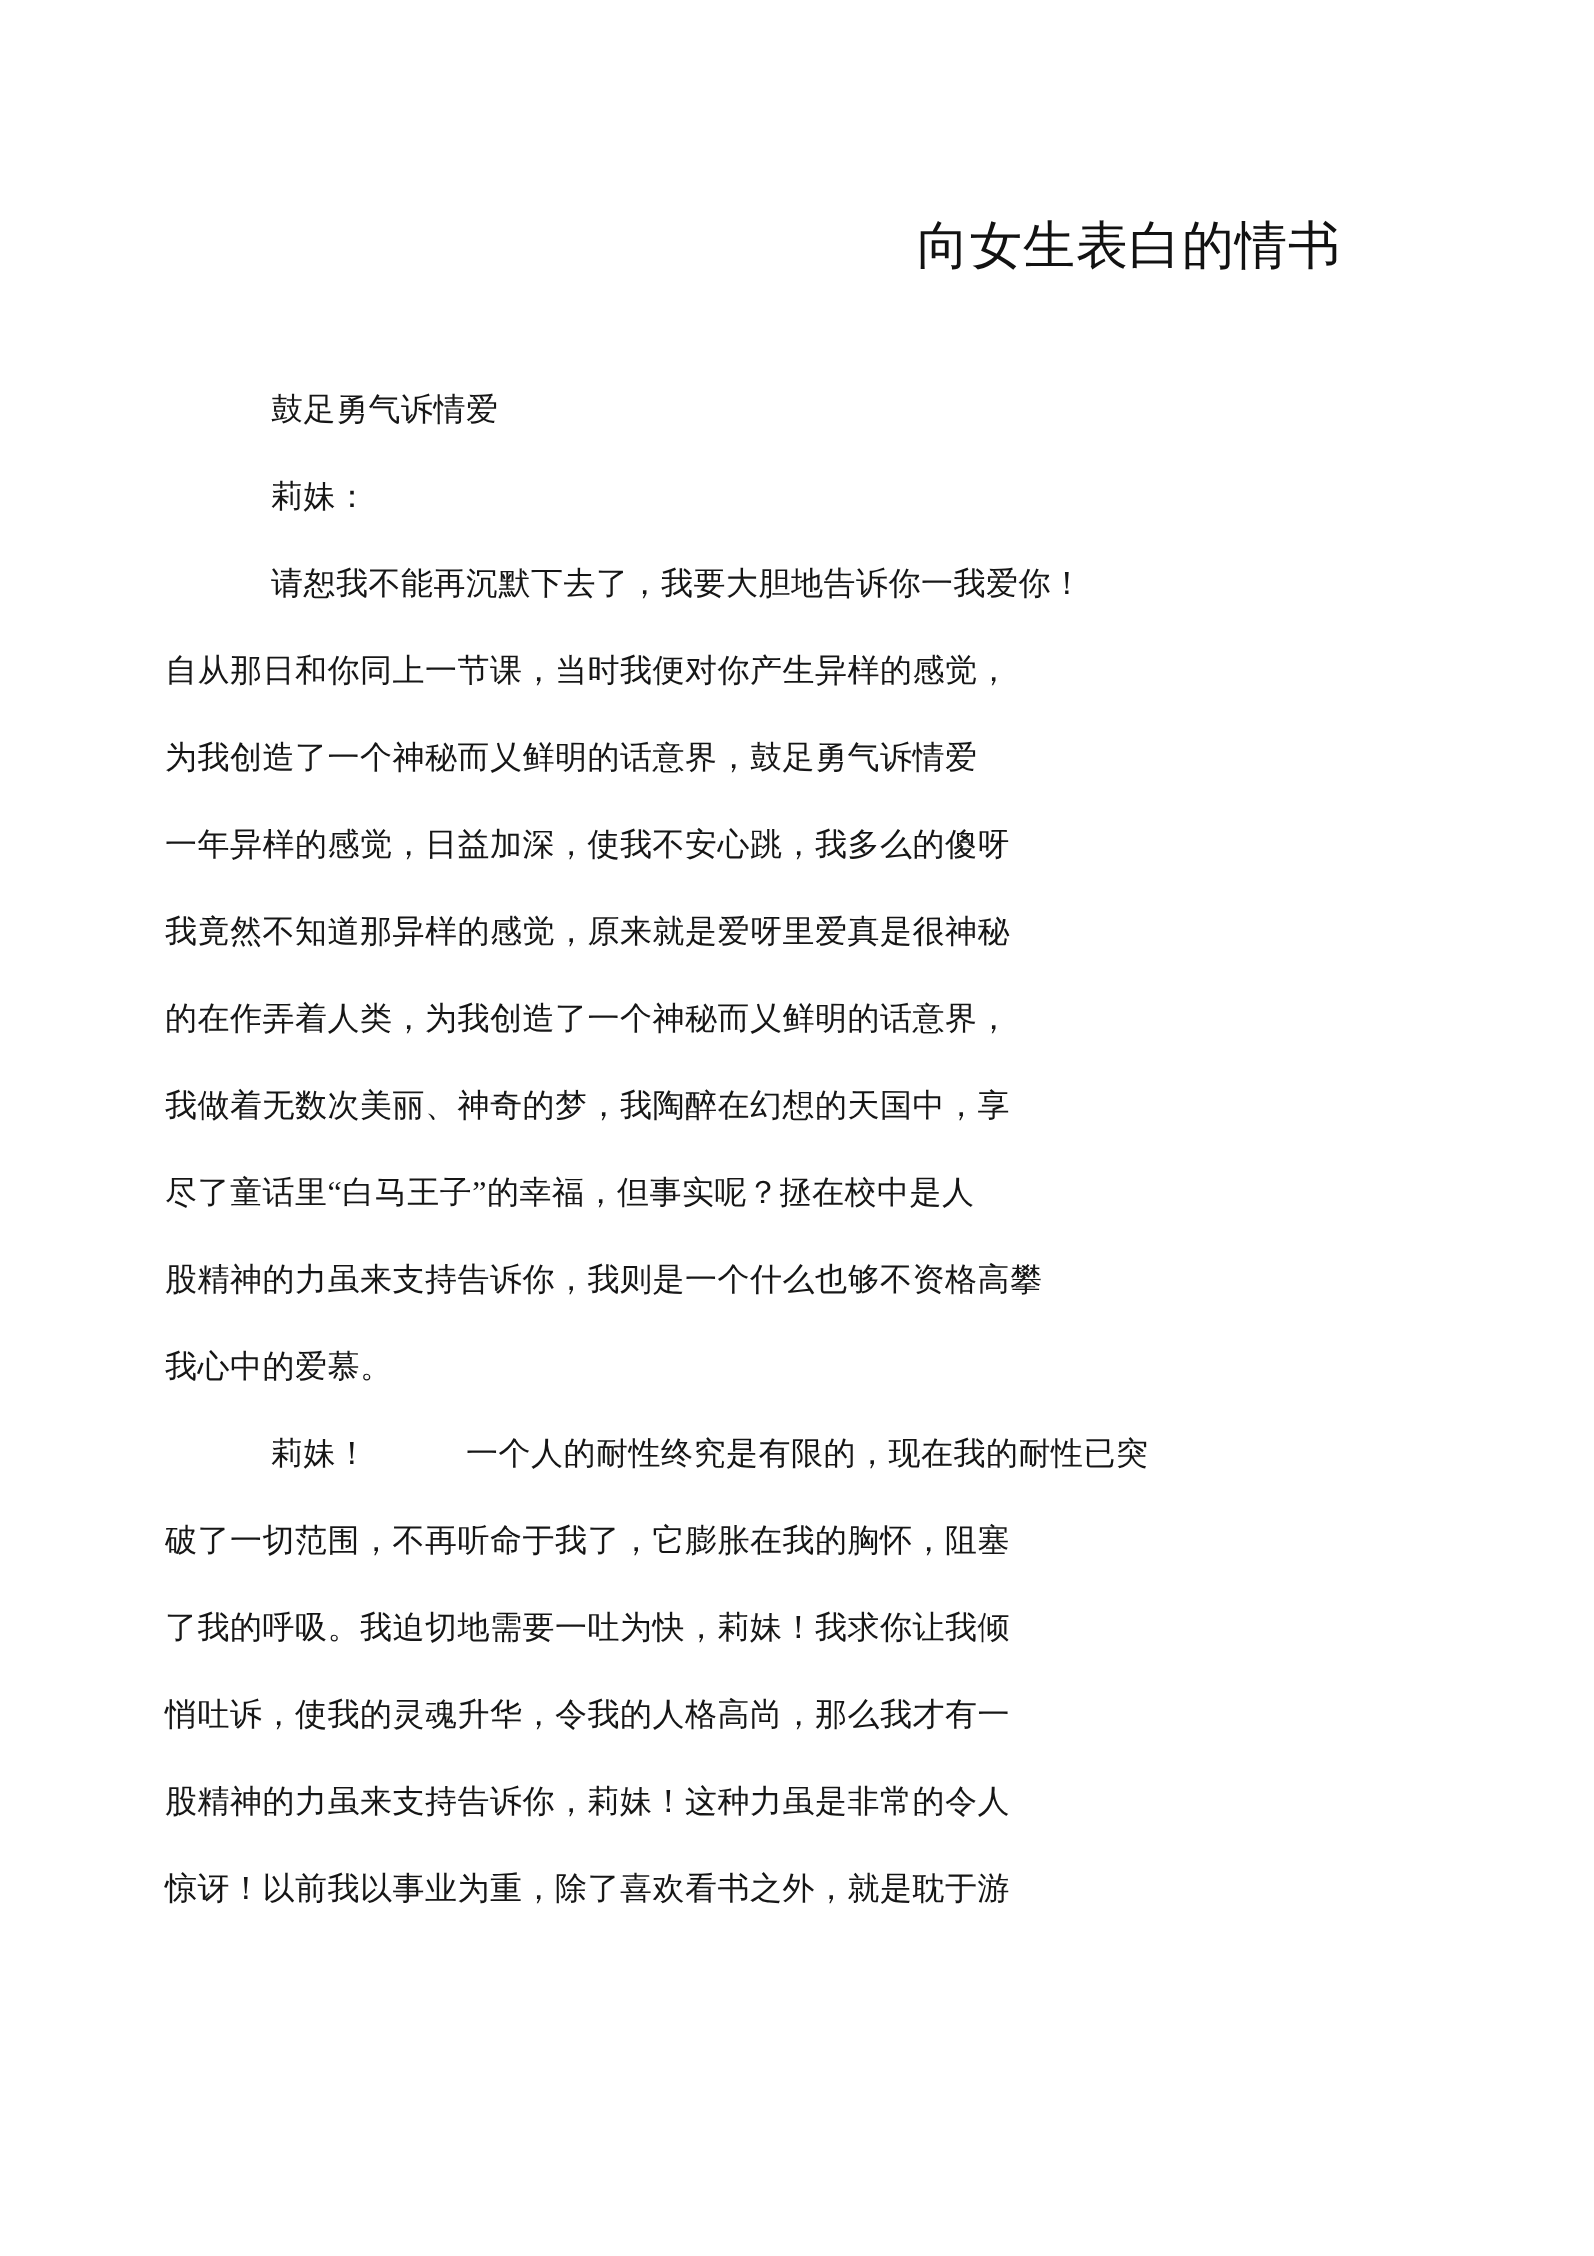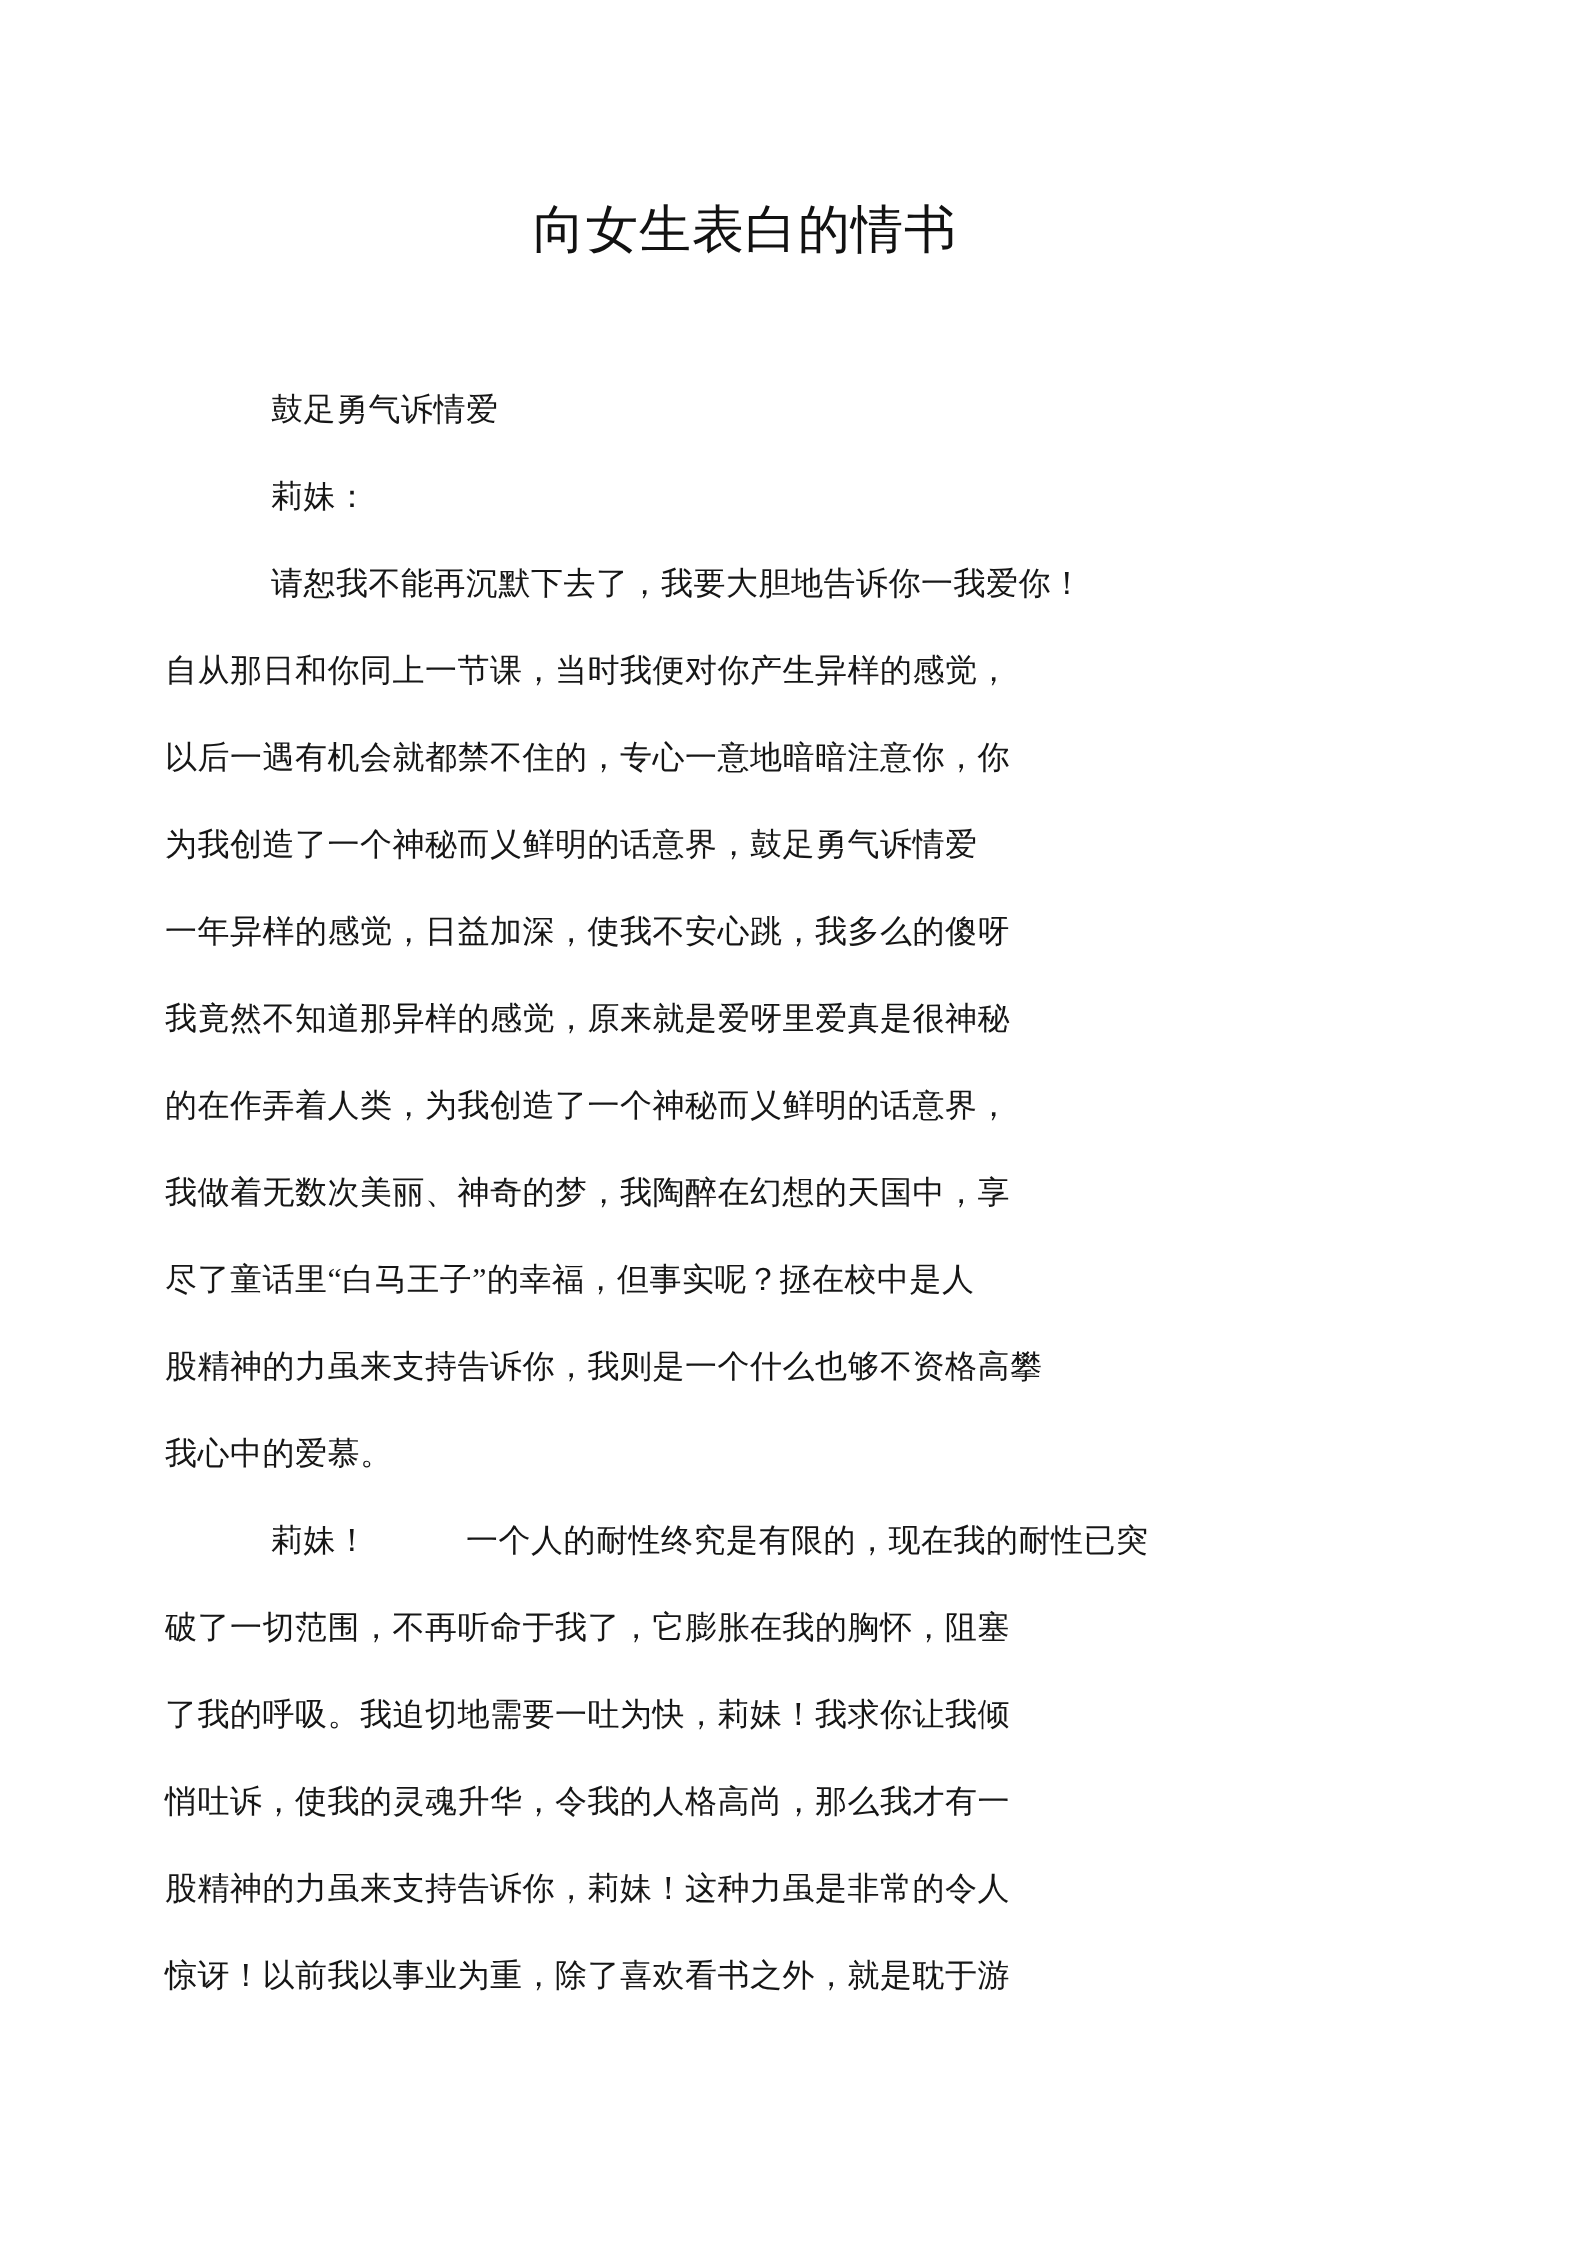--- a/index.html
+++ b/index.html
@@ -14,22 +14,22 @@
     background: #ffffff;
     overflow: hidden;
     font-family: "Liberation Serif", "DejaVu Serif", serif;
     color: #161616;
   }
   .doc-title {
     position: absolute;
     top: 200px;
     left: 165px;
     width: 1160px;
-    margin: 0;
-    text-align: center;
+    margin: 16px;
+    text-align: right;
     font-size: 52px;
     font-weight: 400;
     line-height: 1.15;
     letter-spacing: 1px;
     color: #121212;
   }
   .doc-body {
     position: absolute;
     top: 366px;
     left: 165px;
@@ -49,21 +49,20 @@
 </head>
 <body>
 
 <div class="page">
   <h1 class="doc-title">向女生表白的情书</h1>
   <div class="doc-body" id="body-lines">
       <div class="doc-line indent">鼓足勇气诉情爱</div>
       <div class="doc-line indent">莉妹：</div>
       <div class="doc-line indent">请恕我不能再沉默下去了，我要大胆地告诉你一我爱你！</div>
       <div class="doc-line">自从那日和你同上一节课，当时我便对你产生异样的感觉，</div>
-      <div class="doc-line">以后一遇有机会就都禁不住的，专心一意地暗暗注意你，你</div>
       <div class="doc-line">为我创造了一个神秘而乂鲜明的话意界，鼓足勇气诉情爱</div>
       <div class="doc-line">一年异样的感觉，日益加深，使我不安心跳，我多么的傻呀</div>
       <div class="doc-line">我竟然不知道那异样的感觉，原来就是爱呀里爱真是很神秘</div>
       <div class="doc-line">的在作弄着人类，为我创造了一个神秘而乂鲜明的话意界，</div>
       <div class="doc-line">我做着无数次美丽、神奇的梦，我陶醉在幻想的天国中，享</div>
       <div class="doc-line">尽了童话里“白马王子”的幸福，但事实呢？拯在校中是人</div>
       <div class="doc-line">股精神的力虽来支持告诉你，我则是一个什么也够不资格高攀</div>
       <div class="doc-line">我心中的爱慕。</div>
       <div class="doc-line indent">莉妹！　　　一个人的耐性终究是有限的，现在我的耐性已突</div>
       <div class="doc-line">破了一切范围，不再听命于我了，它膨胀在我的胸怀，阻塞</div>

